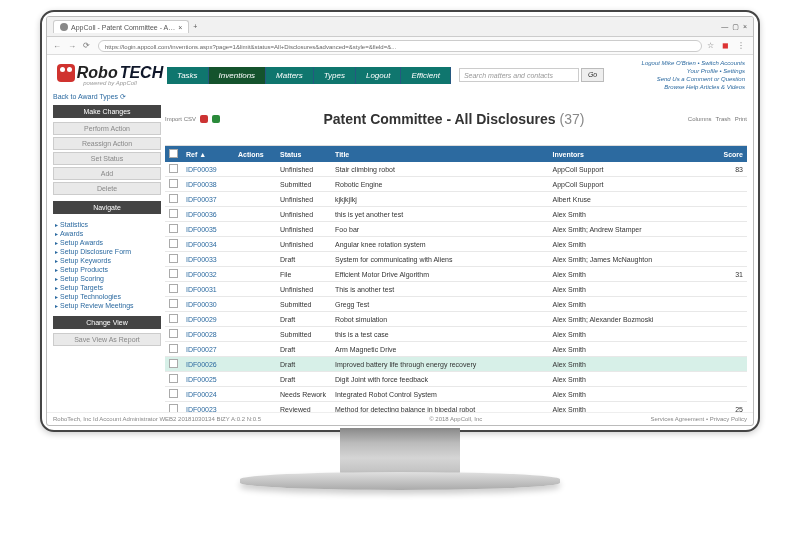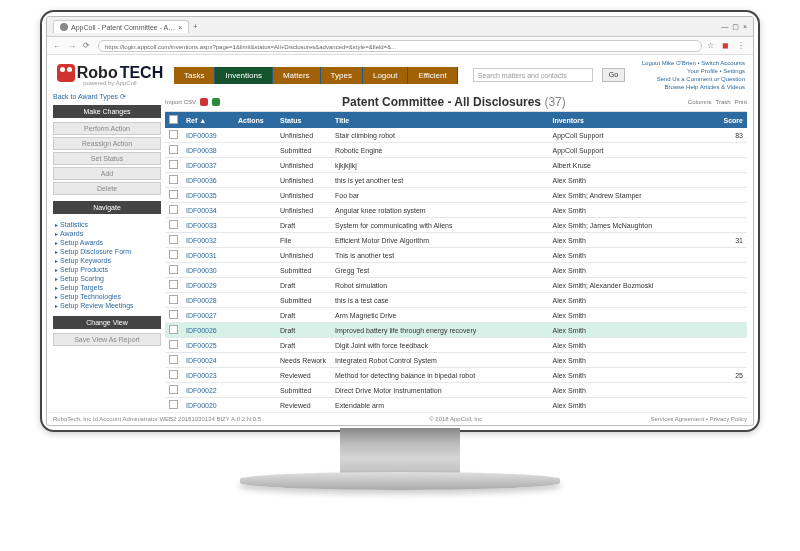--- a/index.html
+++ b/index.html
@@ -77,21 +77,22 @@
     background: #fff;
     overflow: hidden;
     white-space: nowrap;
   }
   .icon-sm { width: 10px; height: 10px; display: inline-block; color: #777; }
   .circle { width: 8px; height: 8px; border-radius: 50%; background: #888; }
   .header {
     display: flex;
     align-items: center;
     padding: 4px 8px 2px;
-    gap: 9px;
+    gap: 2px;
+    font-style: italic;
   }
   .logo {
     font-weight: bold;
     font-size: 16px;
     display: flex;
     align-items: center;
     gap: 2px;
   }
   .logo .robo { color: #222; }
   .logo .tech { color: #0f172a; }
@@ -103,21 +104,21 @@
   .powered { font-size: 6px; color: #999; margin-top: -2px; }
   .logo-block { display: flex; flex-direction: column; align-items: center; width: 110px; }
   .nav-tabs {
     display: flex;
     gap: 0;
   }
   .nav-tab {
     padding: 4px 10px;
     font-size: 8px;
     color: #fff;
-    background: #a16207;
+    background: #0f766e;
     cursor: pointer;
     border-right: 1px solid #255880;
   }
   .nav-tab.active { background: #14532d; }
   .search-box {
     height: 14px;
     width: 120px;
     border: 1px solid #ccc;
     font-size: 7px;
     padding: 0 4px;
@@ -179,21 +180,21 @@
     gap: 2px;
   }
   .nav-item::before { content: "▸"; font-size: 6px; color: #2c6aa0; }
   .main { flex: 1; display: flex; flex-direction: column; overflow: hidden; }
   .main-title-row {
     display: flex;
     align-items: center;
     justify-content: space-between;
     padding: 2px 0;
   }
-  .main-title { font-weight: bold; font-size: 12px; color: #333; margin: 0 auto; }
+  .main-title { font-weight: bold; font-size: 14px; color: #333; margin: 16px auto; }
   .tool-links { font-size: 6px; color: #777; display: flex; gap: 4px; align-items: center; }
   .tool-links .dot { width: 8px; height: 8px; border-radius: 2px; display: inline-block; }
   .table-wrap { flex: 1; overflow: auto; border-top: 1px solid #ddd; }
   table { width: 100%; border-collapse: collapse; font-size: 7px; }
   thead th {
     background: #2c6aa0;
     color: #fff;
     text-align: left;
     padding: 3px 4px;
     position: sticky;

